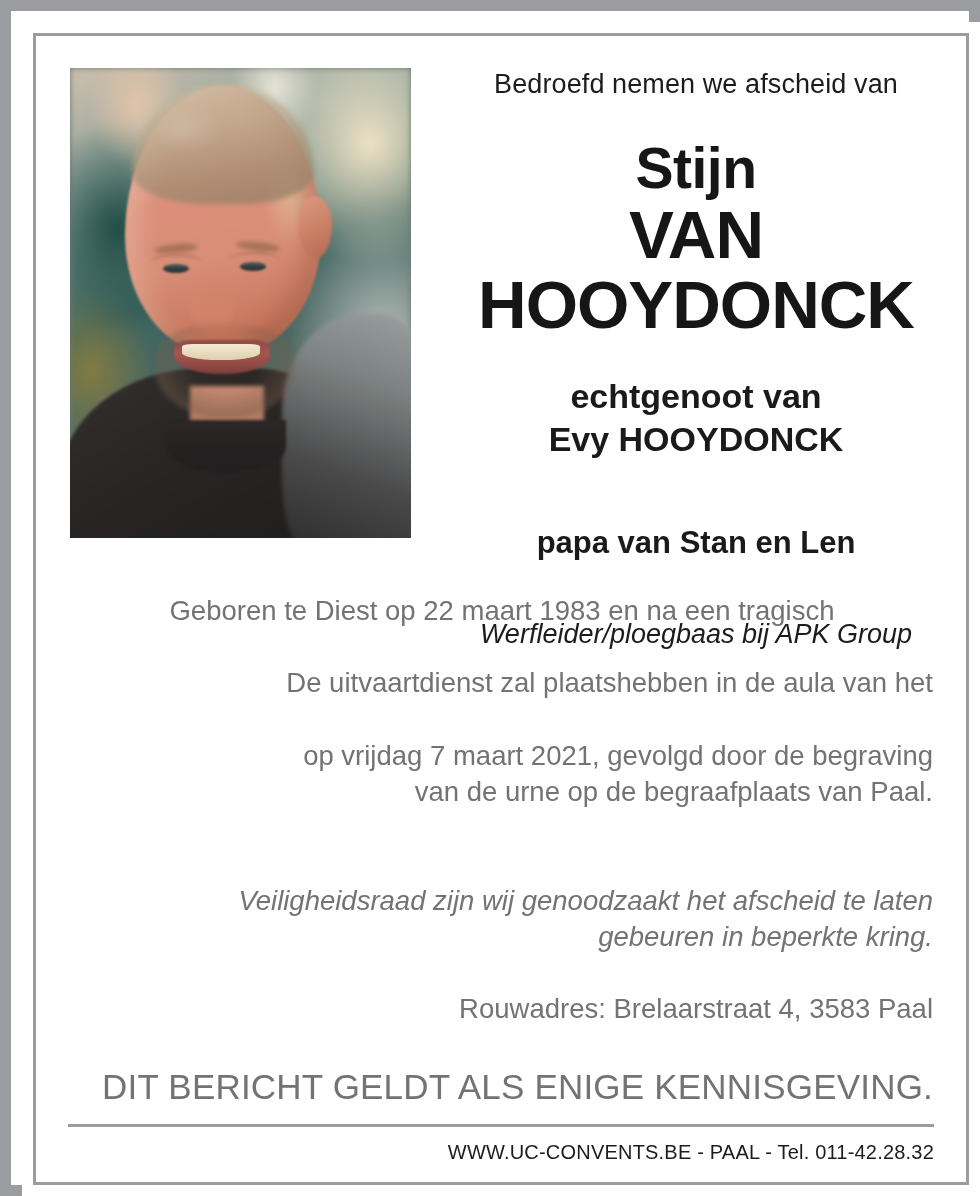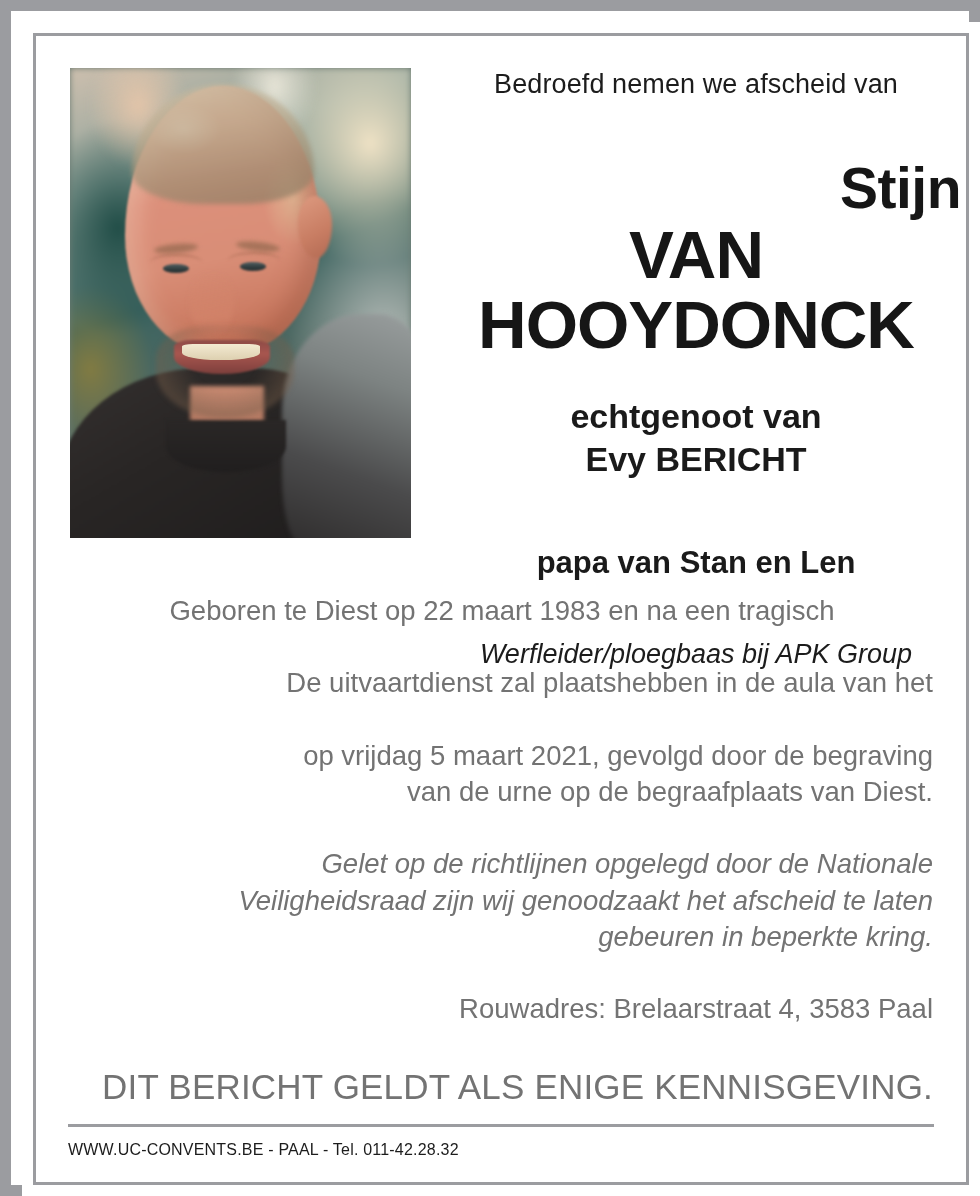--- a/index.html
+++ b/index.html
@@ -244,23 +244,22 @@
     letter-spacing: 0.1px;
     color: #1c1c1c;
     line-height: 1.2;
     margin: 0;
   }
   .first-name {
     font-size: 57px;
     font-weight: 700;
     letter-spacing: -0.5px;
     line-height: 1.06;
-    margin: 58px 0 0 0;
+    margin: 38px 0 0 0;
     color: #161616;
-    text-align: right;
   }
   .last-name {
     font-size: 66px;
     font-weight: 700;
     letter-spacing: -1px;
     line-height: 1.06;
     margin: 2px 0 0 0;
     color: #161616;
     transform: scaleX(1.02);
   }
@@ -314,22 +313,22 @@
     top: 1088px;
     width: 866px;
     height: 3px;
     background: #9b9ca0;
   }
   .footer-text {
     position: absolute;
     left: 32px;
     top: 1105px;
     width: 866px;
-    text-align: left;
-    font-size: 16px;
+    text-align: right;
+    font-size: 20px;
     font-weight: 400;
     letter-spacing: 0.2px;
     color: #1c1c1c;
   }
 </style>
 </head>
 <body>
 
 <div class="card-outer">
   <div class="card-mid">
@@ -358,43 +357,43 @@
           <div class="mouth"></div>
           <div class="teeth"></div>
         </div>
 
         <div class="name-col">
           <p class="intro-line">Bedroefd nemen we afscheid van</p>
           <p class="first-name">Stijn</p>
           <p class="last-name">VAN HOOYDONCK</p>
           <p class="spouse">
             <span>echtgenoot van</span><br>
-            <span>Evy BERICHT</span>
+            <span>Evy HOOYDONCK</span>
           </p>
           <p class="children">papa van Stan en Len</p>
           <p class="occupation">Werfleider/ploegbaas bij APK Group</p>
         </div>
 
       </div>
 
       <div class="body-text">
 
         <p class="para">
           <span>Geboren te Diest op 22 maart 1983 en na een tragisch</span><br>
         </p>
 
         <p class="para gap-lg">
           <span>De uitvaartdienst zal plaatshebben in de aula van het</span><br>
           <br>
-          <span>op vrijdag 5 maart 2021, gevolgd door de begraving</span><br>
-          <span>van de urne op de begraafplaats van Diest.</span>
+          <span>op vrijdag 7 maart 2021, gevolgd door de begraving</span><br>
+          <span>van de urne op de begraafplaats van Paal.</span>
         </p>
 
         <p class="para italic gap-lg">
-          <span>Gelet op de richtlijnen opgelegd door de Nationale</span><br>
+          <br>
           <span>Veiligheidsraad zijn wij genoodzaakt het afscheid te laten</span><br>
           <span>gebeuren in beperkte kring.</span>
         </p>
 
         <p class="para gap-lg">Rouwadres: Brelaarstraat 4, 3583 Paal</p>
 
         <p class="para notice gap-lg">DIT BERICHT GELDT ALS ENIGE KENNISGEVING.</p>
 
       </div>
 

